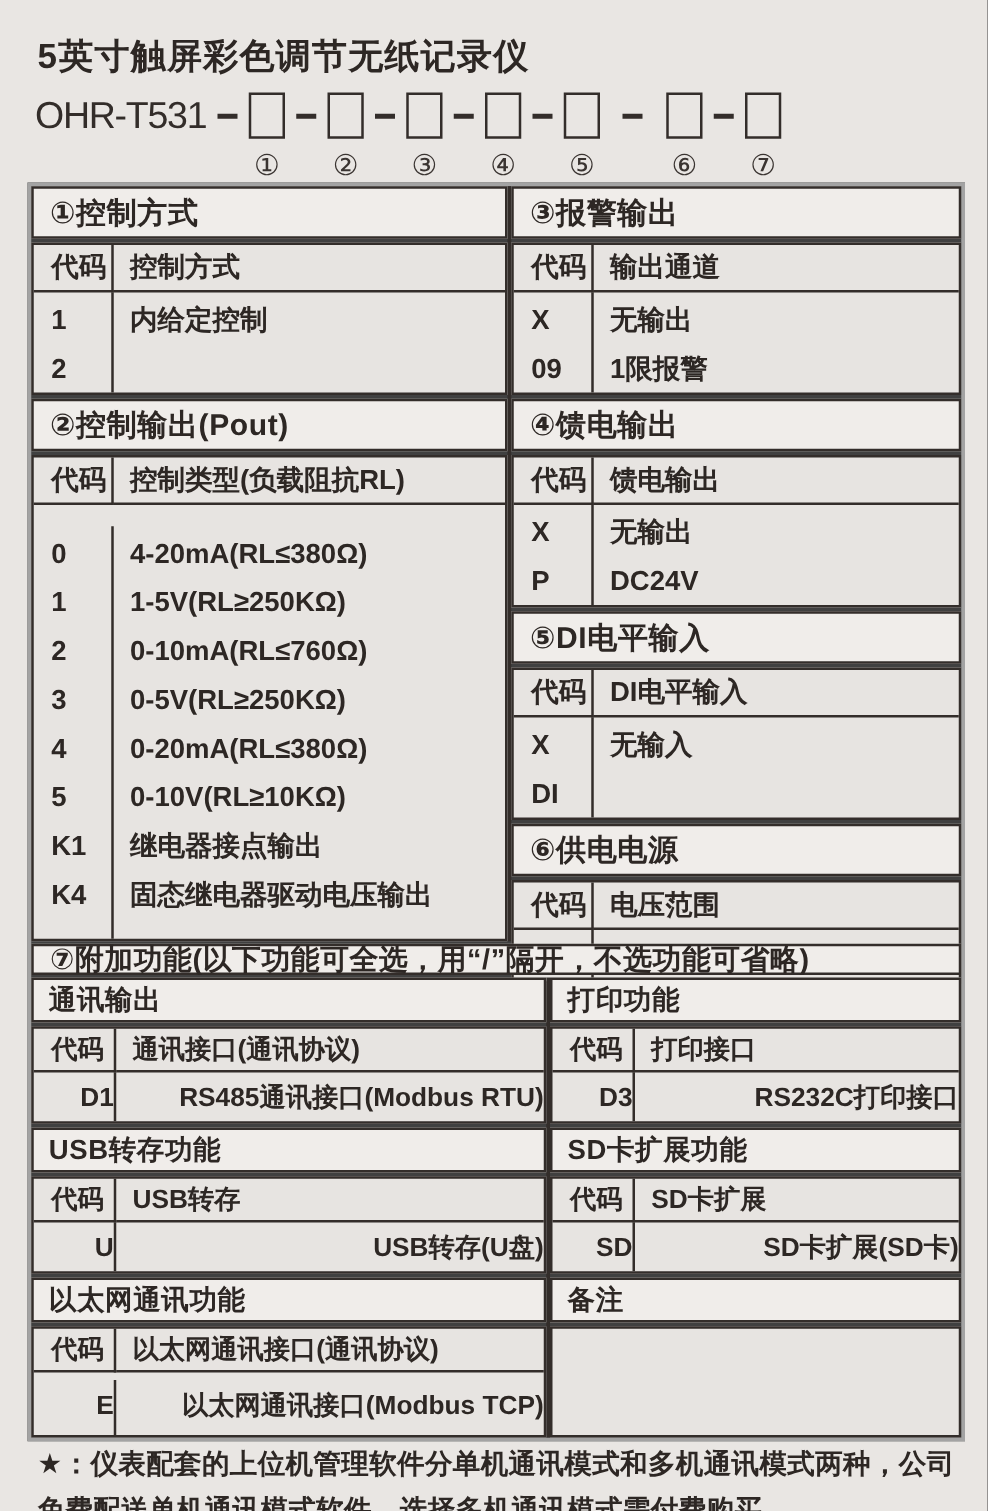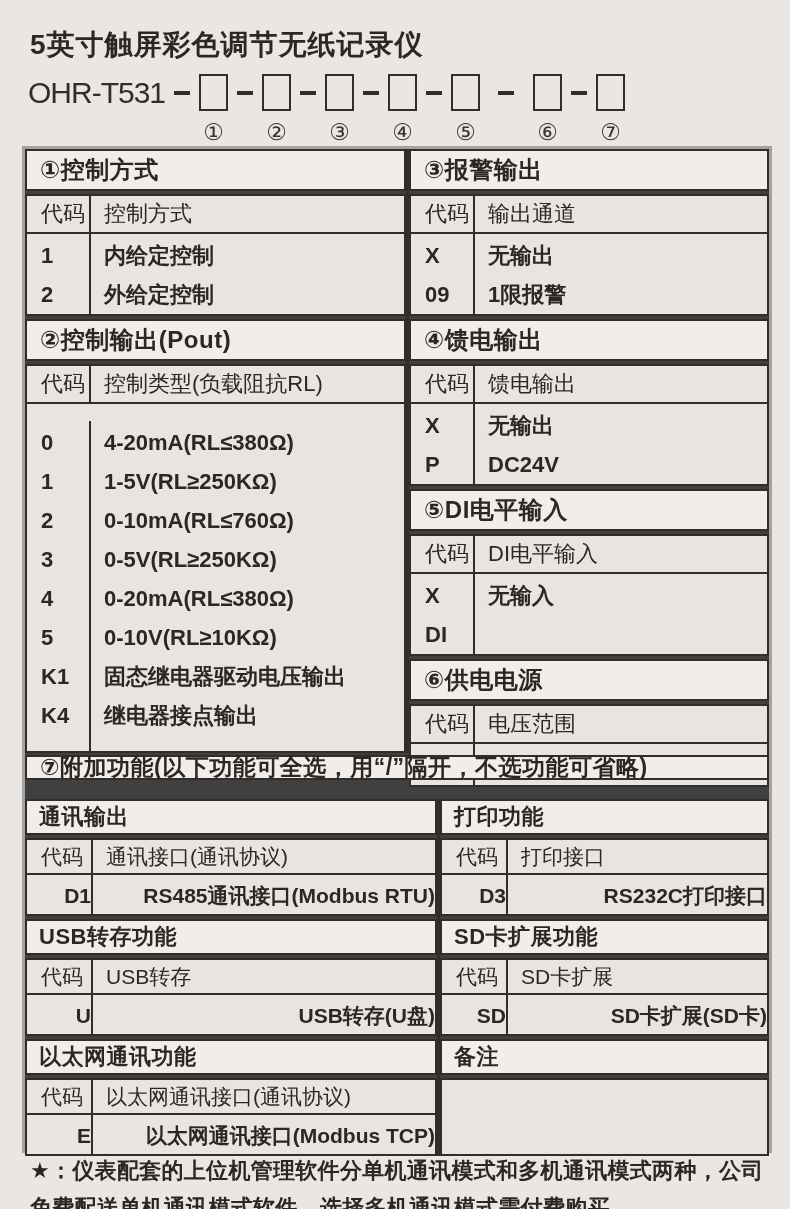--- a/index.html
+++ b/index.html
@@ -46,28 +46,28 @@
   .tbl{
     border:2px solid #332d2a;background:#e7e4e1;
     display:grid;grid-template-columns:64px 1fr;
     flex:none;
   }
   .tbl.grow{flex:1;}
   .cell{box-sizing:border-box;}
   .code{border-right:2px solid #332d2a;padding-left:14px;}
   .desc{padding-left:13px;}
   .hd{
-    border-bottom:2px solid #332d2a;font-weight:400;font-size:22px;
+    border-bottom:2px solid #332d2a;font-weight:700;font-size:22px;
     height:38px;line-height:36px;
   }
   .stack{padding-top:2px;}
   .ln{height:39px;line-height:39px;font-size:22px;font-weight:600;}
   
   .band7{height:25px;margin-top:2px;font-size:23px;}
-  .bottom-grid{flex:1;display:flex;margin-top:19px;}
+  .bottom-grid{flex:1;display:flex;margin-top:2px;}
   .col-bl{width:412px;border-right:3px solid #332d2a;}
   .col-br{flex:1;}
   .band-s{height:36px;font-size:22px;padding-left:12px;}
   .tbl-s .hd{height:35px;line-height:33px;font-size:21px;}
   .tbl-s .ln{height:37px;line-height:37px;font-size:21px;text-align:right;}
   .tbl-s{grid-template-columns:66px 1fr;}
   .empty-box{border:2px solid #332d2a;background:#e7e4e1;flex:1;}
   
   .footnote{
     position:absolute;left:30px;top:1152px;width:734px;
@@ -126,21 +126,20 @@
       <div class="band">①控制方式</div>
       <div class="tbl">
         <div class="cell code hd">代码</div>
         <div class="cell desc hd">控制方式</div>
         <div class="cell code stack">
           <div class="ln">1</div>
           <div class="ln">2</div>
         </div>
         <div class="cell desc stack">
           <div class="ln">内给定控制</div>
-          <div class="ln">外给定控制</div>
         </div>
       </div>
       <div class="band">②控制输出(Pout)</div>
       <div class="tbl grow">
         <div class="cell code hd">代码</div>
         <div class="cell desc hd">控制类型(负载阻抗RL)</div>
         <div class="cell code stack">
           <div class="ln">0</div>
           <div class="ln">1</div>
           <div class="ln">2</div>
@@ -150,22 +149,22 @@
           <div class="ln">K1</div>
           <div class="ln">K4</div>
         </div>
         <div class="cell desc stack">
           <div class="ln">4-20mA(RL≤380Ω)</div>
           <div class="ln">1-5V(RL≥250KΩ)</div>
           <div class="ln">0-10mA(RL≤760Ω)</div>
           <div class="ln">0-5V(RL≥250KΩ)</div>
           <div class="ln">0-20mA(RL≤380Ω)</div>
           <div class="ln">0-10V(RL≥10KΩ)</div>
+          <div class="ln">继电器接点输出</div>
           <div class="ln">固态继电器驱动电压输出</div>
-          <div class="ln">继电器接点输出</div>
         </div>
       </div>
     </div>
 
     <div class="col col-tr">
       <div class="band">③报警输出</div>
       <div class="tbl">
         <div class="cell code hd">代码</div>
         <div class="cell desc hd">输出通道</div>
         <div class="cell code stack">

